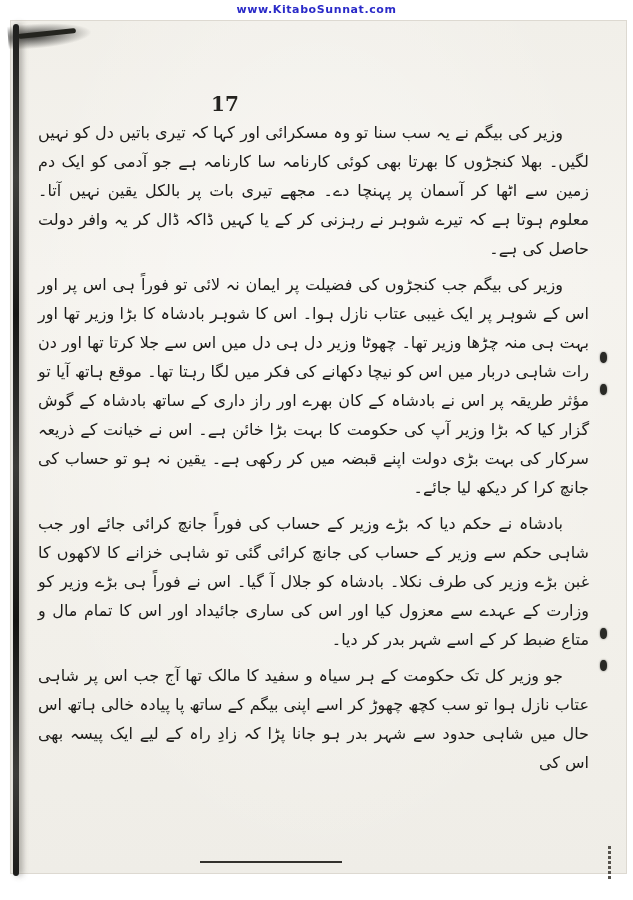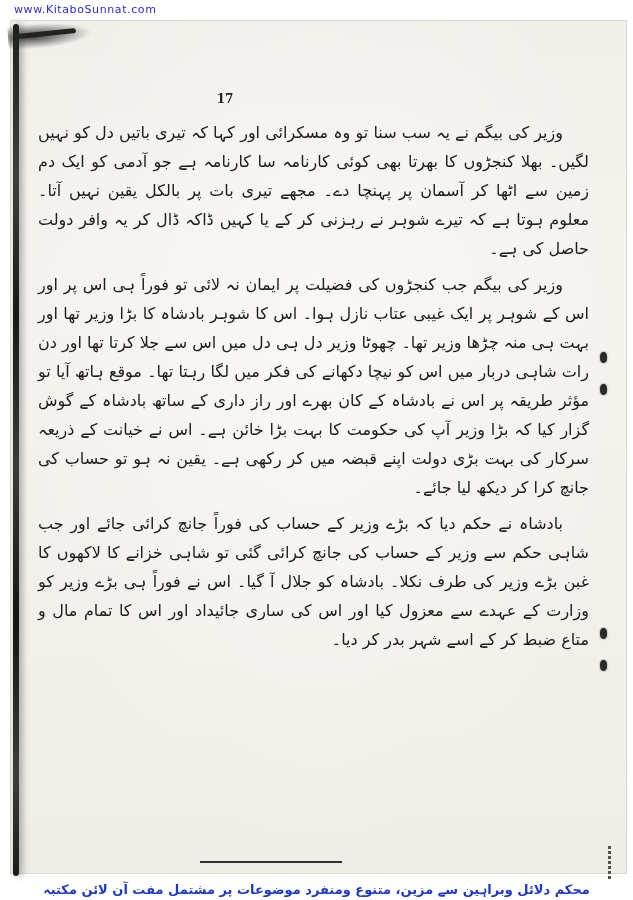--- a/index.html
+++ b/index.html
@@ -5,23 +5,23 @@
   html,body{margin:0;padding:0;background:#ffffff;}
   .canvas{
     position:relative;
     width:633px;height:900px;
     background:#ffffff;
     overflow:hidden;
     font-family:"DejaVu Sans", sans-serif;
   }
   
   .site-url{
-    position:absolute;top:3px;left:14px;right:0;
-    text-align:left;
-    font-size:11px;font-weight:normal;
+    position:absolute;top:3px;left:0;right:0;
+    text-align:center;
+    font-size:11px;font-weight:bold;
     letter-spacing:0.6px;
     color:#2a2ac8;
   }
   
   .scan-page{
     position:absolute;left:10px;right:6px;top:20px;bottom:26px;
     background:
       radial-gradient(ellipse at 50% 40%, rgba(255,255,255,0.45), rgba(0,0,0,0) 70%),
       linear-gradient(180deg,#f1efe9 0%,#f5f3ee 30%,#f2f0ea 70%,#efede7 100%);
     border:1px solid #ddd9d1;
@@ -58,21 +58,21 @@
   }
   .underline-mark{
     position:absolute;left:200px;top:861px;width:142px;height:2px;
     background:#33312d;
   }
   
   .page-number{
     position:absolute;top:92px;left:190px;width:70px;
     text-align:center;
     font-family:"DejaVu Serif", serif;
-    font-size:12px;font-weight:bold;color:#24231f;
+    font-size:20px;font-weight:bold;color:#24231f;
   }
   .text-block{
     position:absolute;left:38px;right:44px;top:118px;
     direction:rtl;
     text-align:justify;
     font-size:16px;
     line-height:29px;
     color:#1d1c19;
   }
   .para{margin:0 0 7px 0;text-indent:26px;}
@@ -102,19 +102,19 @@
   <div class="mark m3"></div>
   <div class="mark m4"></div>
   <div class="corner-artifact"></div>
 
   <div class="page-number">17</div>
 
   <div class="text-block">
     <p class="para">وزیر کی بیگم نے یہ سب سنا تو وہ مسکرائی اور کہا کہ تیری باتیں دل کو نہیں لگیں۔ بھلا کنجڑوں کا بھرتا بھی کوئی کارنامہ سا کارنامہ ہے جو آدمی کو ایک دم زمین سے اٹھا کر آسمان پر پہنچا دے۔ مجھے تیری بات پر بالکل یقین نہیں آتا۔ معلوم ہوتا ہے کہ تیرے شوہر نے رہزنی کر کے یا کہیں ڈاکہ ڈال کر یہ وافر دولت حاصل کی ہے۔</p>
     <p class="para">وزیر کی بیگم جب کنجڑوں کی فضیلت پر ایمان نہ لائی تو فوراً ہی اس پر اور اس کے شوہر پر ایک غیبی عتاب نازل ہوا۔ اس کا شوہر بادشاہ کا بڑا وزیر تھا اور بہت ہی منہ چڑھا وزیر تھا۔ چھوٹا وزیر دل ہی دل میں اس سے جلا کرتا تھا اور دن رات شاہی دربار میں اس کو نیچا دکھانے کی فکر میں لگا رہتا تھا۔ موقع ہاتھ آیا تو مؤثر طریقہ پر اس نے بادشاہ کے کان بھرے اور راز داری کے ساتھ بادشاہ کے گوش گزار کیا کہ بڑا وزیر آپ کی حکومت کا بہت بڑا خائن ہے۔ اس نے خیانت کے ذریعہ سرکار کی بہت بڑی دولت اپنے قبضہ میں کر رکھی ہے۔ یقین نہ ہو تو حساب کی جانچ کرا کر دیکھ لیا جائے۔</p>
     <p class="para">بادشاہ نے حکم دیا کہ بڑے وزیر کے حساب کی فوراً جانچ کرائی جائے اور جب شاہی حکم سے وزیر کے حساب کی جانچ کرائی گئی تو شاہی خزانے کا لاکھوں کا غبن بڑے وزیر کی طرف نکلا۔ بادشاہ کو جلال آ گیا۔ اس نے فوراً ہی بڑے وزیر کو وزارت کے عہدے سے معزول کیا اور اس کی ساری جائیداد اور اس کا تمام مال و متاع ضبط کر کے اسے شہر بدر کر دیا۔</p>
+    <p class="para">جو وزیر کل تک حکومت کے ہر سیاہ و سفید کا مالک تھا آج جب اس پر شاہی عتاب نازل ہوا تو سب کچھ چھوڑ کر اسے اپنی بیگم کے ساتھ پا پیادہ خالی ہاتھ اس حال میں شاہی حدود سے شہر بدر ہو جانا پڑا کہ زادِ راہ کے لیے ایک پیسہ بھی اس کی</p>
   </div>
 
   <div class="underline-mark"></div>
 
-  <div class="footer-tagline">محکم دلائل وبراہین سے مزین، متنوع ومنفرد موضوعات پر مشتمل مفت آن لائن مکتبہ</div>
 
 </div>
 
 </body></html>

